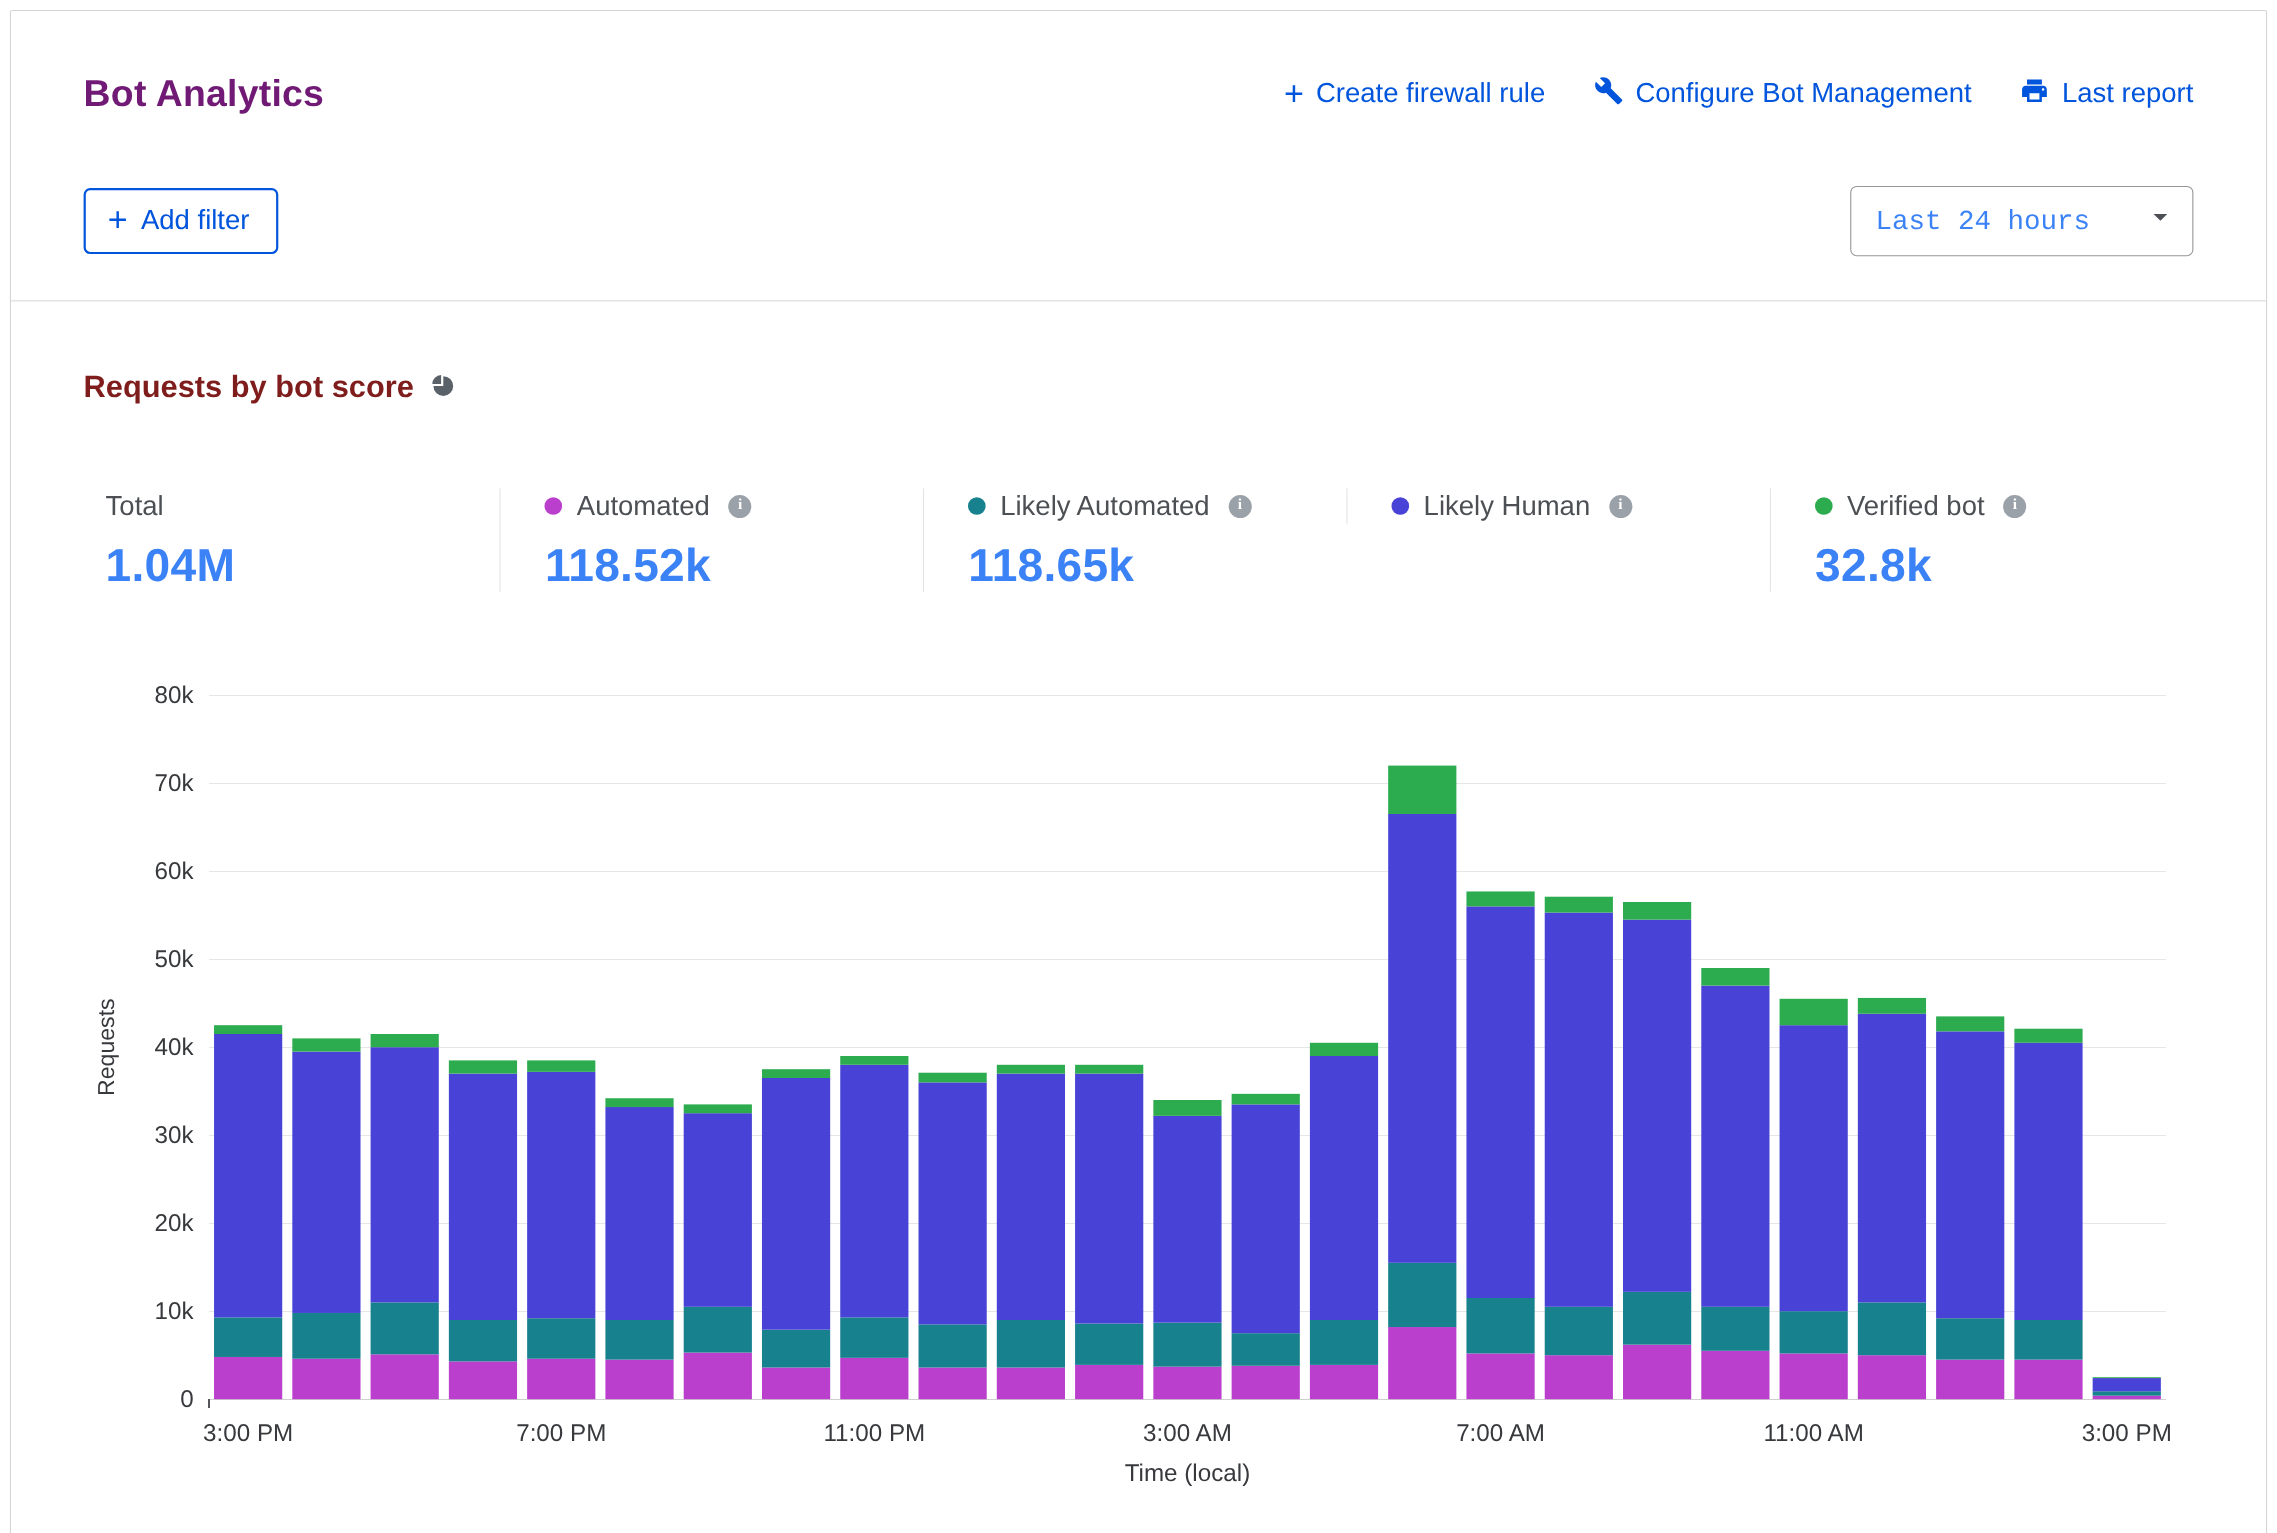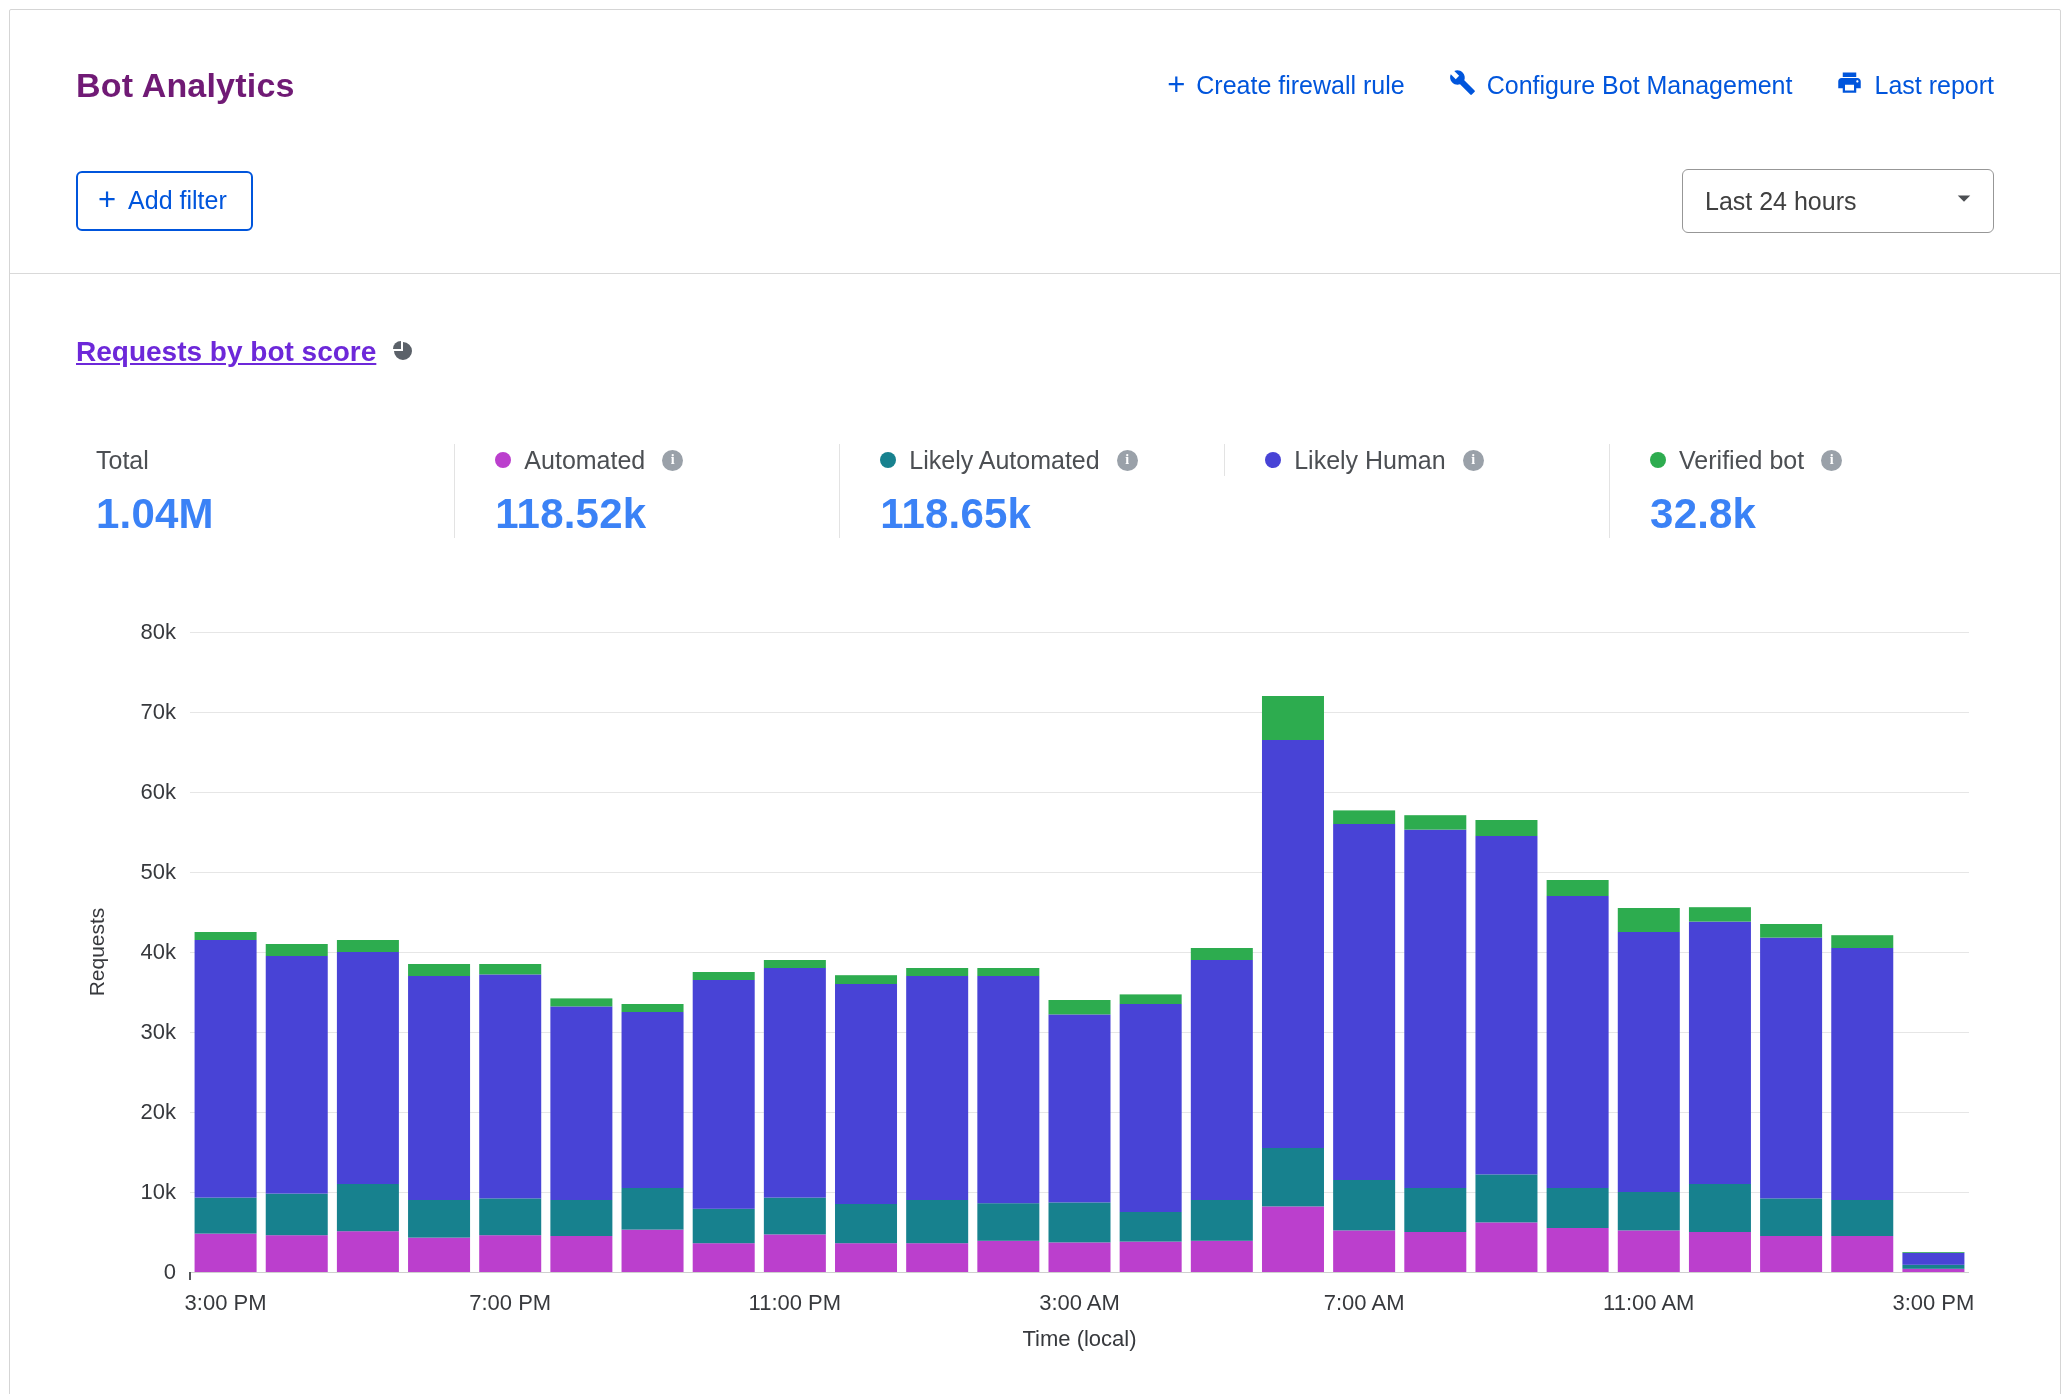--- a/index.html
+++ b/index.html
@@ -8,25 +8,25 @@
   
   .card-header{padding:56px 66px 40px 66px;border-bottom:1px solid #d9d9d9;}
   .hrow1{display:flex;justify-content:space-between;align-items:center;}
   .page-title{font-size:34px;font-weight:700;color:#701a75;letter-spacing:.2px;}
   .actions{display:flex;align-items:center;gap:44px;}
   .action-link{display:flex;align-items:center;gap:11px;color:#0055dc;font-size:25px;cursor:pointer;text-decoration:none;}
   .plus-glyph{font-size:31px;font-weight:500;line-height:1;position:relative;top:-1px;}
   .icon-svg{display:inline-block;vertical-align:middle;}
   .hrow2{margin-top:64px;display:flex;justify-content:space-between;align-items:center;}
   .add-filter{display:flex;align-items:center;gap:12px;border:2px solid #0055dc;border-radius:6px;background:#fff;color:#0055dc;font-size:25px;padding:12px 24px 13px 20px;cursor:pointer;font-family:inherit;}
-  .dropdown{width:312px;height:64px;box-sizing:border-box;border:1px solid #979797;border-radius:6px;background:#fff;display:flex;align-items:center;justify-content:space-between;padding:0 14px 0 22px;font-size:25px;color:#404040;cursor:pointer;}
+  .dropdown{width:312px;height:64px;box-sizing:border-box;border:1px solid #979797;border-radius:6px;background:#fff;display:flex;align-items:center;justify-content:space-between;padding:0 14px 0 22px;font-size:25px;color:#3b82f6;cursor:pointer;font-family:Liberation Mono, monospace;}
   
   .section{padding:0 66px;}
   .section-title-row{margin-top:62px;display:flex;align-items:center;gap:14px;}
-  .section-title{font-size:28px;font-weight:700;color:#6d28d9;text-decoration:underline;}
+  .section-title{font-size:28px;font-weight:700;color:#7f1d1d;}
   
   .stats{margin-top:76px;display:flex;align-items:flex-start;}
   .stat{box-sizing:border-box;width:398px;}
   .stat.first{width:372px;margin-left:20px;}
   .stat + .stat{border-left:1px solid #e3e3e3;padding-left:40px;}
   .stat-label-row{display:flex;align-items:center;gap:13px;font-size:25px;color:#4c4f53;height:32px;}
   .dot{width:16px;height:16px;border-radius:50%;flex:0 0 auto;}
   .info-icon{width:21px;height:21px;border-radius:50%;background:#9aa1a9;color:#fff;font-size:14px;font-weight:700;display:flex;align-items:center;justify-content:center;margin-left:4px;font-family:"Liberation Serif","DejaVu Serif",serif;cursor:pointer;}
   .stat-value{margin-top:14px;font-size:42px;font-weight:700;color:#3b82f6;letter-spacing:.2px;}
   

